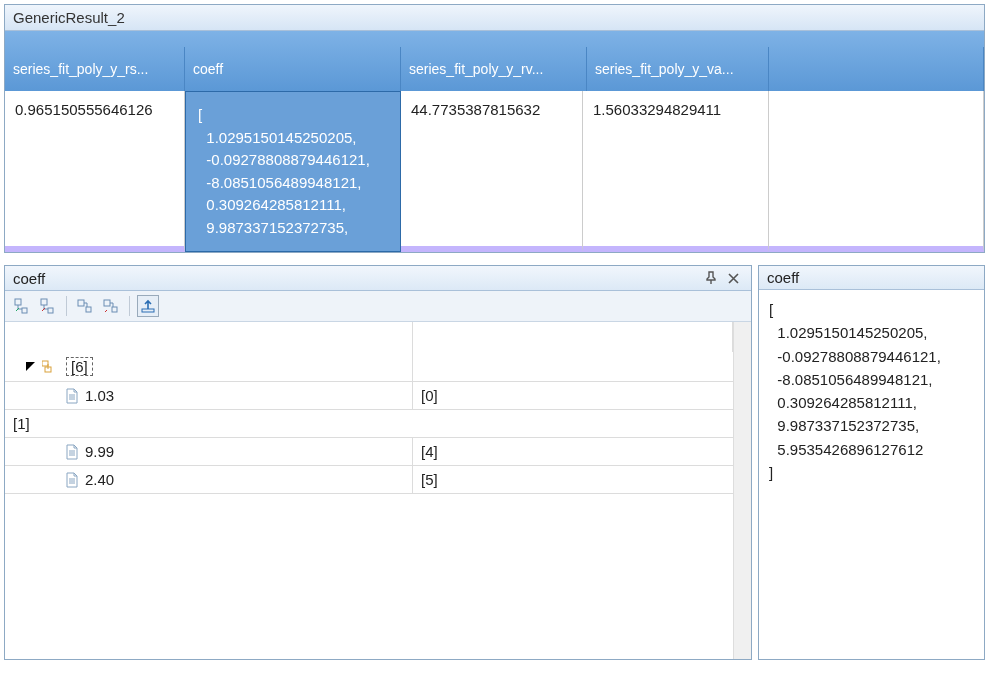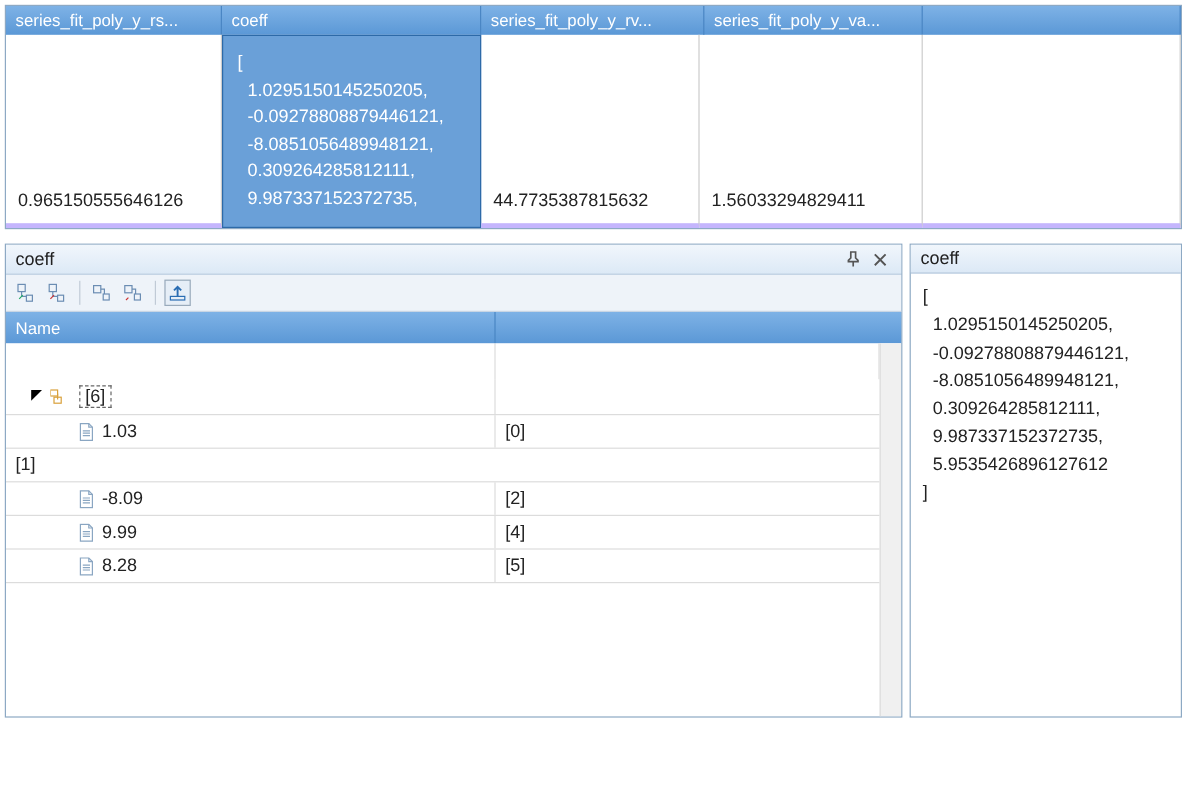--- a/index.html
+++ b/index.html
@@ -24,35 +24,36 @@
     font-size: 15px;
     color: #333;
   }
   .grid-header {
     display: flex;
     background: linear-gradient(#7eb2e6, #5b98d6);
     color: #fff;
     font-size: 14px;
   }
   .grid-header .col {
-    padding: 4px 8px;
+    padding: 14px 8px;
     border-right: 1px solid #4a86c4;
     white-space: nowrap;
     overflow: hidden;
     text-overflow: ellipsis;
+    margin-top: 16px;
   }
   .grid-row {
     display: flex;
   }
   .grid-row .col {
     padding: 10px 10px;
     border-right: 1px solid #ccc;
-    border-bottom: 4px solid #c4b5fd;
-    display: flex;
-    align-items: flex-end;
+    border-bottom: 6px solid #c4b5fd;
+    display: flex;
+    align-items: flex-start;
     font-size: 15px;
     overflow: hidden;
   }
   .grid-row .col.selected {
     background: #6aa0d8;
     color: #fff;
     border: 1px solid #2d6aa8;
     align-items: flex-start;
   }
   .coeff-lines { white-space: pre; line-height: 1.5; font-size: 15px; padding: 2px 2px; }
@@ -183,20 +184,21 @@
     padding: 8px 10px;
     font-size: 15px;
     line-height: 1.55;
     white-space: pre;
   }
 </style>
 </head>
 <body>
 
 <div class="top-panel">
+  <div class="title-bar">GenericResult_2</div>
   <div class="grid-header">
     <div class="col c0">series_fit_poly_y_rs...</div>
     <div class="col c1">coeff</div>
     <div class="col c3">series_fit_poly_y_rv...</div>
     <div class="col c2">series_fit_poly_y_va...</div>
     <div class="col c4"></div>
   </div>
   <div class="grid-row">
     <div class="col c0">
         <span>0.965150555646126</span>
@@ -274,21 +276,20 @@
       <div class="tb-sep"></div>
       <div class="tb-btn" style="border:1px solid #9ab; background:#e6eef7;">
         <svg width="16" height="14" viewBox="0 0 16 14">
             <path d="M8 10V2M5 5l3-3 3 3" stroke="#2a6db3" fill="none" stroke-width="1.6"></path>
             <rect x="2" y="10" width="12" height="3" fill="none" stroke="#2a6db3"></rect>
           </svg>
       </div>
     </div>
 
     <div class="tree-header">
-      <div class="th th-name">Name</div>
     </div>
 
     <div class="tree-body">
       <div class="tree-rows">
         <div class="row blank">
           <div class="tname"></div>
             <div class="tjpath"></div>
         </div>
         <div class="row">
           <div class="tname">
@@ -323,43 +324,32 @@
         <div class="row">
           <div class="tjpath">[1]</div>
         </div>
         <div class="row">
           <div class="tname">
             <span class="icon-doc"><svg width="14" height="16" viewBox="0 0 14 16">
                   <path d="M2 1h7l3 3v11H2z" fill="#fff" stroke="#8aa6c2"></path>
                   <path d="M9 1v3h3" fill="none" stroke="#8aa6c2"></path>
                   <path d="M4 7h6M4 9h6M4 11h6" stroke="#8aa6c2"></path>
                 </svg></span>
-            <span class="ftext">-8.09</span>
+            <span class="ftext">9.99</span>
           </div>
-          <div class="tjpath">[2]</div>
+          <div class="tjpath">[4]</div>
         </div>
         <div class="row">
           <div class="tname">
             <span class="icon-doc"><svg width="14" height="16" viewBox="0 0 14 16">
                   <path d="M2 1h7l3 3v11H2z" fill="#fff" stroke="#8aa6c2"></path>
                   <path d="M9 1v3h3" fill="none" stroke="#8aa6c2"></path>
                   <path d="M4 7h6M4 9h6M4 11h6" stroke="#8aa6c2"></path>
                 </svg></span>
-            <span class="ftext">9.99</span>
-          </div>
-          <div class="tjpath">[4]</div>
-        </div>
-        <div class="row">
-          <div class="tname">
-            <span class="icon-doc"><svg width="14" height="16" viewBox="0 0 14 16">
-                  <path d="M2 1h7l3 3v11H2z" fill="#fff" stroke="#8aa6c2"></path>
-                  <path d="M9 1v3h3" fill="none" stroke="#8aa6c2"></path>
-                  <path d="M4 7h6M4 9h6M4 11h6" stroke="#8aa6c2"></path>
-                </svg></span>
-            <span class="ftext">8.28</span>
+            <span class="ftext">2.40</span>
           </div>
           <div class="tjpath">[5]</div>
         </div>
       </div>
       <div class="scroll-track">
 
         <div class="scroll-thumb-area"></div>
 
       </div>
     </div>

